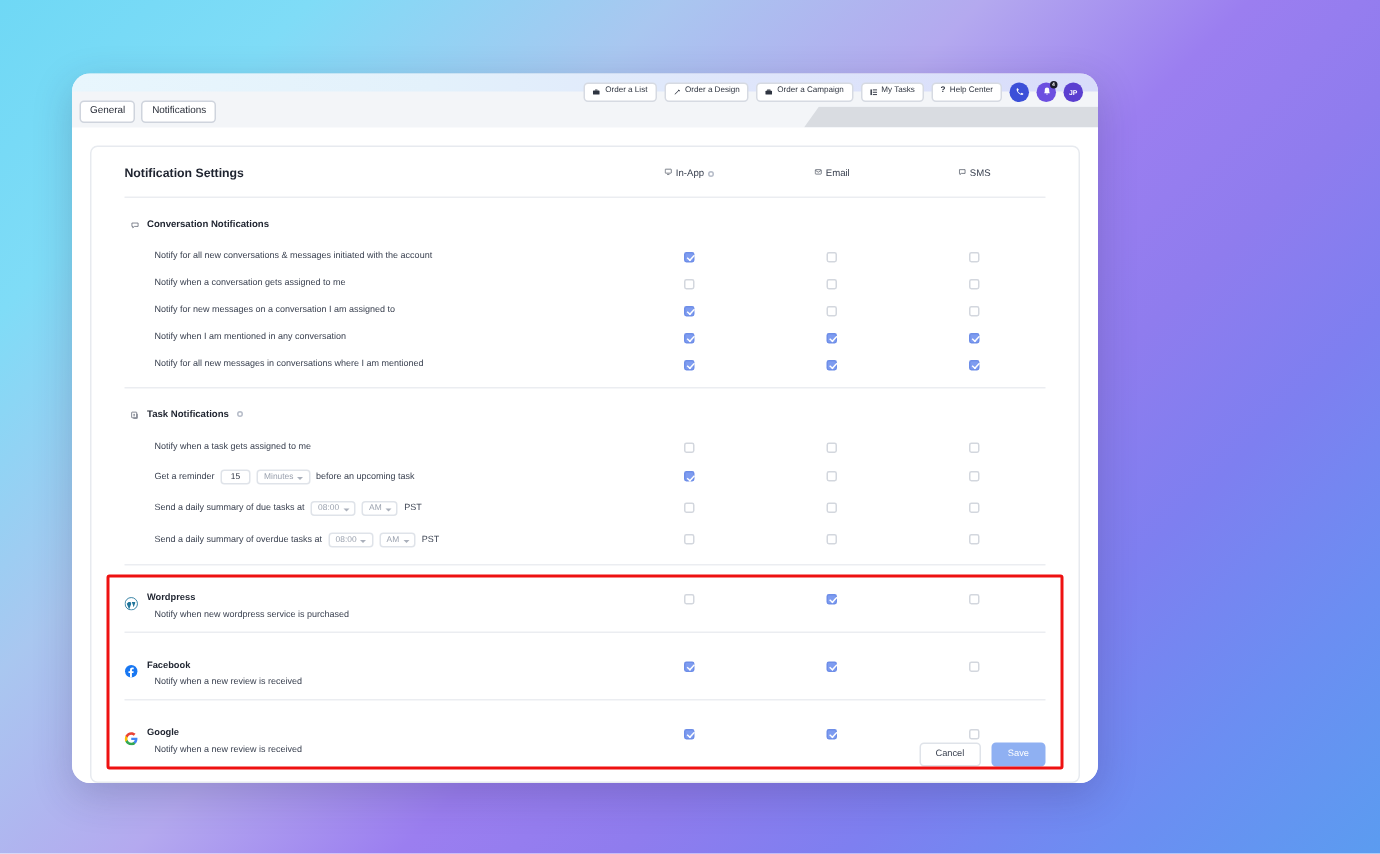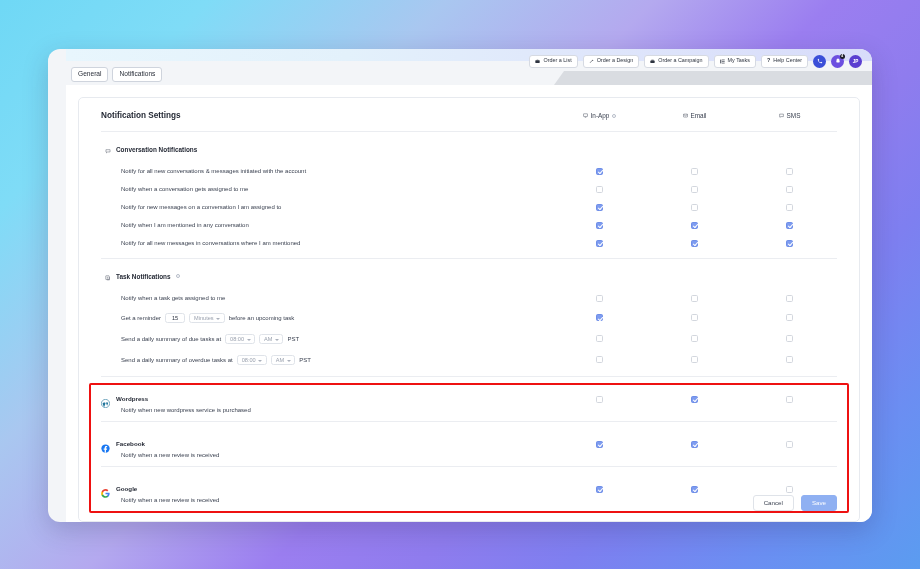--- a/index.html
+++ b/index.html
@@ -9,26 +9,25 @@
     background: linear-gradient(135deg,
         #6fd8f5 0%, #7fdcf7 14%, #a9c7f0 30%,
         #b4a9ef 44%, #9b7ef0 56%, #8f7cee 66%,
         #7e7ff0 76%, #6b8ef2 88%, #5b9cf0 100%);
     position: relative;
   }
   
   .window {
     position: absolute;
     left: 48px; top: 49px;
-    width: 824px; height: 473px;
+    width: 684px; height: 473px;
     background: #f3f5f8;
     border-radius: 12px;
     box-shadow: 0 8px 26px rgba(40,40,80,.22);
     overflow: hidden;
-    padding-left: 18px;
   }
   .win-topstrip {
     height: 12px;
     background: linear-gradient(90deg,#e8f6fd 0%, #e3f1fb 35%, #dfe6fb 65%, #d8dcfa 100%);
   }
   
   .toolbar {
     position: absolute;
     right: 6px; top: 1px;
     height: 22px;

